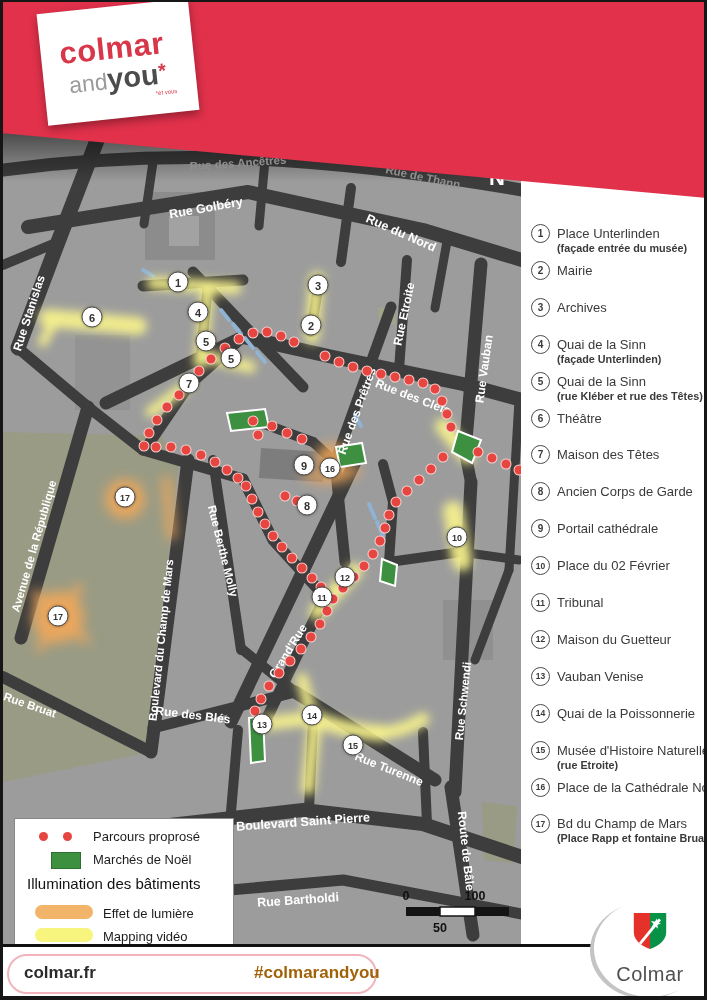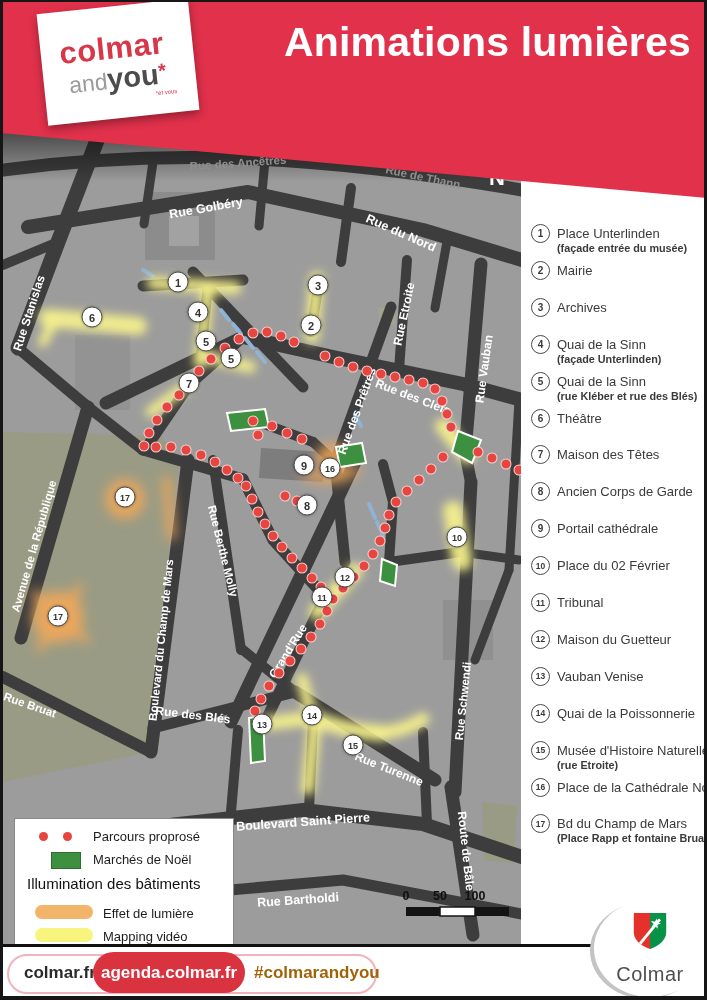--- a/index.html
+++ b/index.html
@@ -336,21 +336,21 @@
         <div class="marker two" style="left: 319px; top: 467px;">11</div>
         <div class="marker two" style="left: 342px; top: 447px;">12</div>
         <div class="marker two" style="left: 259px; top: 594px;">13</div>
         <div class="marker two" style="left: 309px; top: 585px;">14</div>
         <div class="marker two" style="left: 350px; top: 615px;">15</div>
         <div class="marker two" style="left: 122px; top: 367px;">17</div>
         <div class="marker two" style="left: 55px; top: 486px;">17</div>
       </div>
     <div id="scale-labels">
         <div class="scale-num" style="left: 403px; top: 766px;">0</div>
-        <div class="scale-num" style="left: 437px; top: 766px;">50</div>
+        <div class="scale-num" style="left: 437px; top: 798px;">50</div>
         <div class="scale-num" style="left: 472px; top: 766px;">100</div>
         <div class="scale-num" style="left: 530px; top: 766px;">150</div>
       </div>
   </div>
 
   <div id="sidebar">
       <div class="sb-item" style="top: 224px;">
         <div class="sb-num">1</div>
         <div class="sb-label">Place Unterlinden</div>
         <div class="sb-sub">(façade entrée du musée)</div>
@@ -364,21 +364,21 @@
         <div class="sb-label">Archives</div>
       </div>
       <div class="sb-item" style="top: 334.7px;">
         <div class="sb-num">4</div>
         <div class="sb-label">Quai de la Sinn</div>
         <div class="sb-sub">(façade Unterlinden)</div>
       </div>
       <div class="sb-item" style="top: 371.6px;">
         <div class="sb-num">5</div>
         <div class="sb-label">Quai de la Sinn</div>
-        <div class="sb-sub">(rue Kléber et rue des Blés)</div>
+        <div class="sb-sub">(rue Kléber et rue des Têtes)</div>
       </div>
       <div class="sb-item" style="top: 408.5px;">
         <div class="sb-num">6</div>
         <div class="sb-label">Théâtre</div>
       </div>
       <div class="sb-item" style="top: 445.4px;">
         <div class="sb-num">7</div>
         <div class="sb-label">Maison des Têtes</div>
       </div>
       <div class="sb-item" style="top: 482.3px;">
@@ -420,21 +420,20 @@
       </div>
       <div class="sb-item" style="top: 814.4px;">
         <div class="sb-num two">17</div>
         <div class="sb-label">Bd du Champ de Mars</div>
         <div class="sb-sub">(Place Rapp et fontaine Bruat)</div>
       </div>
     </div>
 
   <div id="header">
     <div id="title">
-      <div>Animations lumières</div>
     </div>
   </div>
   <div id="logo-card">
     <div id="logo-line1">colmar</div>
     <div id="logo-line2"><span id="logo-and">and</span><span id="logo-you">you</span><span id="logo-star">*</span></div>
     <div id="logo-tagline">*et vous</div>
   </div>
 
   <div id="legend">
     <div class="lg-row" style="top:10px;">
@@ -453,21 +452,20 @@
     </div>
     <div class="lg-row" style="top:110px;">
       <span class="lg-pill" style="background:#f8f57e;"></span>
       <span class="lg-label" style="left:76px;">Mapping vidéo</span>
     </div>
   </div>
 
   <div id="footer">
     <div id="outer-pill"></div>
     <div id="footer-link1">colmar.fr</div>
-    <div id="footer-pill2">agenda.colmar.fr</div>
     <div id="footer-hashtag">#colmarandyou</div>
   </div>
 
   <div id="city-logo">
     <svg width="36" height="44" viewBox="0 0 40 44">
       <path d="M2,2 L20,2 L20,42 Q2,35 2,23 Z" fill="#e4322b"></path>
       <path d="M20,2 L38,2 L38,23 Q38,35 20,42 Z" fill="#079247"></path>
       <line x1="9" y1="36" x2="31" y2="9" stroke="#ffffff" stroke-width="3.2"></line>
       <text x="20" y="19" font-size="15" fill="#ffffff" transform="rotate(14 27 12)">★</text>
     </svg>

